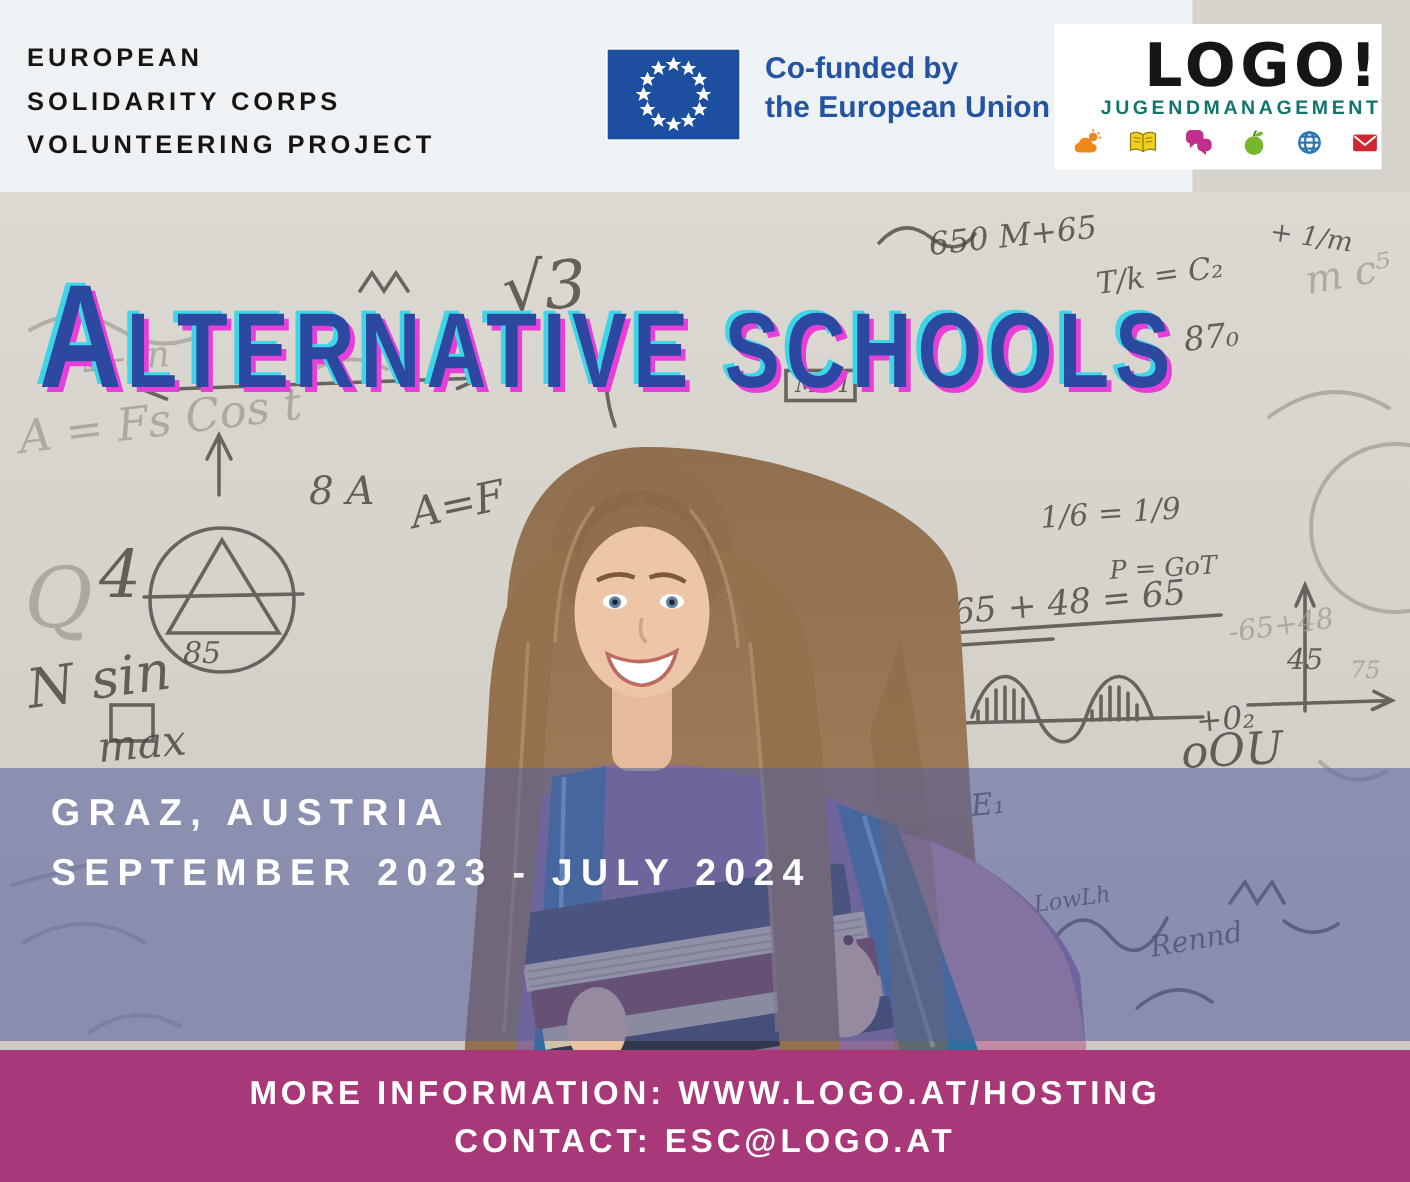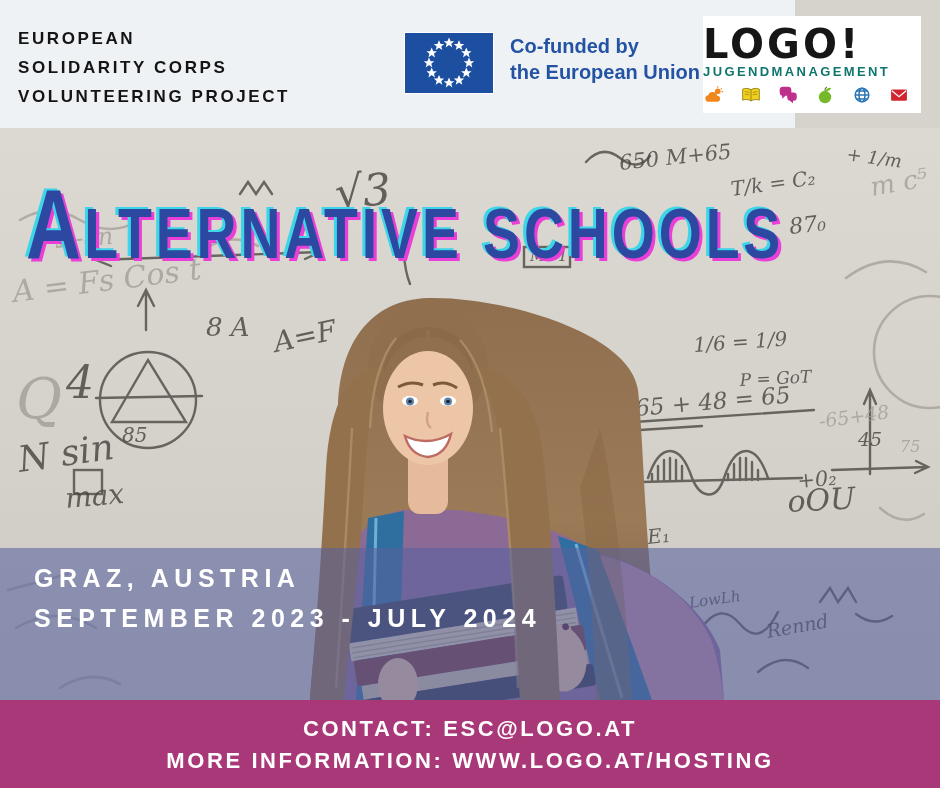--- a/index.html
+++ b/index.html
@@ -7,21 +7,21 @@
   .poster { position:relative; width:940px; height:788px; overflow:hidden; background:#d6d2cc; }
 
   
   .header { position:absolute; top:0; left:0; width:795px; height:128px; background:#eff2f4; z-index:4; }
   .brand { position:absolute; left:18px; top:24px; font-size:17px; font-weight:bold;
            letter-spacing:2.6px; line-height:29px; color:#141414; }
   .eu { position:absolute; left:405px; top:33px; display:flex; align-items:flex-start; }
   .eu-flag { width:88px; height:60px; background:#1c4fa0; outline:1px solid #ffffff; flex:none; }
   .eu-text { margin-left:17px; font-size:20px; font-weight:bold; line-height:26px; color:#2453a4; white-space:nowrap; }
   .logo-box { position:absolute; left:703px; top:16px; width:218px; height:97px; background:#ffffff;
-              display:flex; flex-direction:column; align-items:flex-start; justify-content:center; }
+              display:flex; flex-direction:column; align-items:flex-end; justify-content:center; }
   .logo-word { font-family:"DejaVu Sans", sans-serif; font-weight:800; font-size:40px; line-height:38px;
                letter-spacing:3px; color:#161616; }
   .logo-sub { font-size:13px; font-weight:bold; letter-spacing:2.4px; color:#0f766e; margin-top:1px; }
   .logo-icons { display:flex; gap:15px; margin-top:6px; }
   .logo-icons svg { width:22px; height:20px; display:block; }
 
   
   .photo { position:absolute; top:128px; left:0; width:940px; height:572px; z-index:1; }
   .scr-d { fill:#49453f; opacity:.82; font-family:"DejaVu Serif", serif; font-style:italic; }
   .scr-l { fill:#a39e96; opacity:.8;  font-family:"DejaVu Serif", serif; font-style:italic; }
@@ -29,21 +29,21 @@
   
   .hero-title { position:absolute; left:26px; top:168px; z-index:2; display:flex; align-items:baseline;
                 transform:scaleX(0.78); transform-origin:0 50%; white-space:nowrap;
                 font-family:"Liberation Sans", sans-serif; font-weight:bold; color:#2d48a1;
                 text-shadow:-4px -2px 0 #3cd6e8, 4px 3px 0 #e93fd8; }
   .t-init  { font-size:98px; letter-spacing:4px; }
   .t-rest  { font-size:71px; letter-spacing:5px; text-transform:uppercase; }
   .t-word2 { font-size:71px; letter-spacing:5px; text-transform:uppercase; margin-left:26px; }
 
   
-  .band { position:absolute; top:548px; left:0; width:940px; height:182px;
+  .band { position:absolute; top:512px; left:0; width:940px; height:182px;
           background:rgba(86,97,158,0.57); z-index:3; color:#ffffff; padding:15px 17px 0 34px; }
   .band-location { font-size:25px; font-weight:bold; letter-spacing:5.5px; line-height:31px; }
   .band-dates    { font-size:25px; font-weight:bold; letter-spacing:5.5px; line-height:31px; margin-top:9px; }
   .band-desc     { font-size:27px; font-weight:normal; letter-spacing:2.2px; line-height:36px; margin-top:12px; }
 
   
   .footer { position:absolute; bottom:0; left:0; width:940px; height:88px; background:#a93878;
             z-index:4; color:#ffffff; text-align:center; padding-top:13px;
             font-size:22px; font-weight:bold; letter-spacing:2.6px; line-height:32px; }
 </style>
@@ -300,17 +300,17 @@
       <span class="t-rest">lternative</span>
       <span class="t-word2">schools</span>
   </h1>
 
   <div class="band">
     <div class="band-location">GRAZ, AUSTRIA</div>
     <div class="band-dates">SEPTEMBER 2023 - JULY 2024</div>
   </div>
 
   <div class="footer">
+    <div>MORE INFORMATION: WWW.LOGO.AT/HOSTING</div>
     <div>CONTACT: ESC@LOGO.AT</div>
-    <div>MORE INFORMATION: WWW.LOGO.AT/HOSTING</div>
   </div>
 
 </div>
 
 </body></html>

